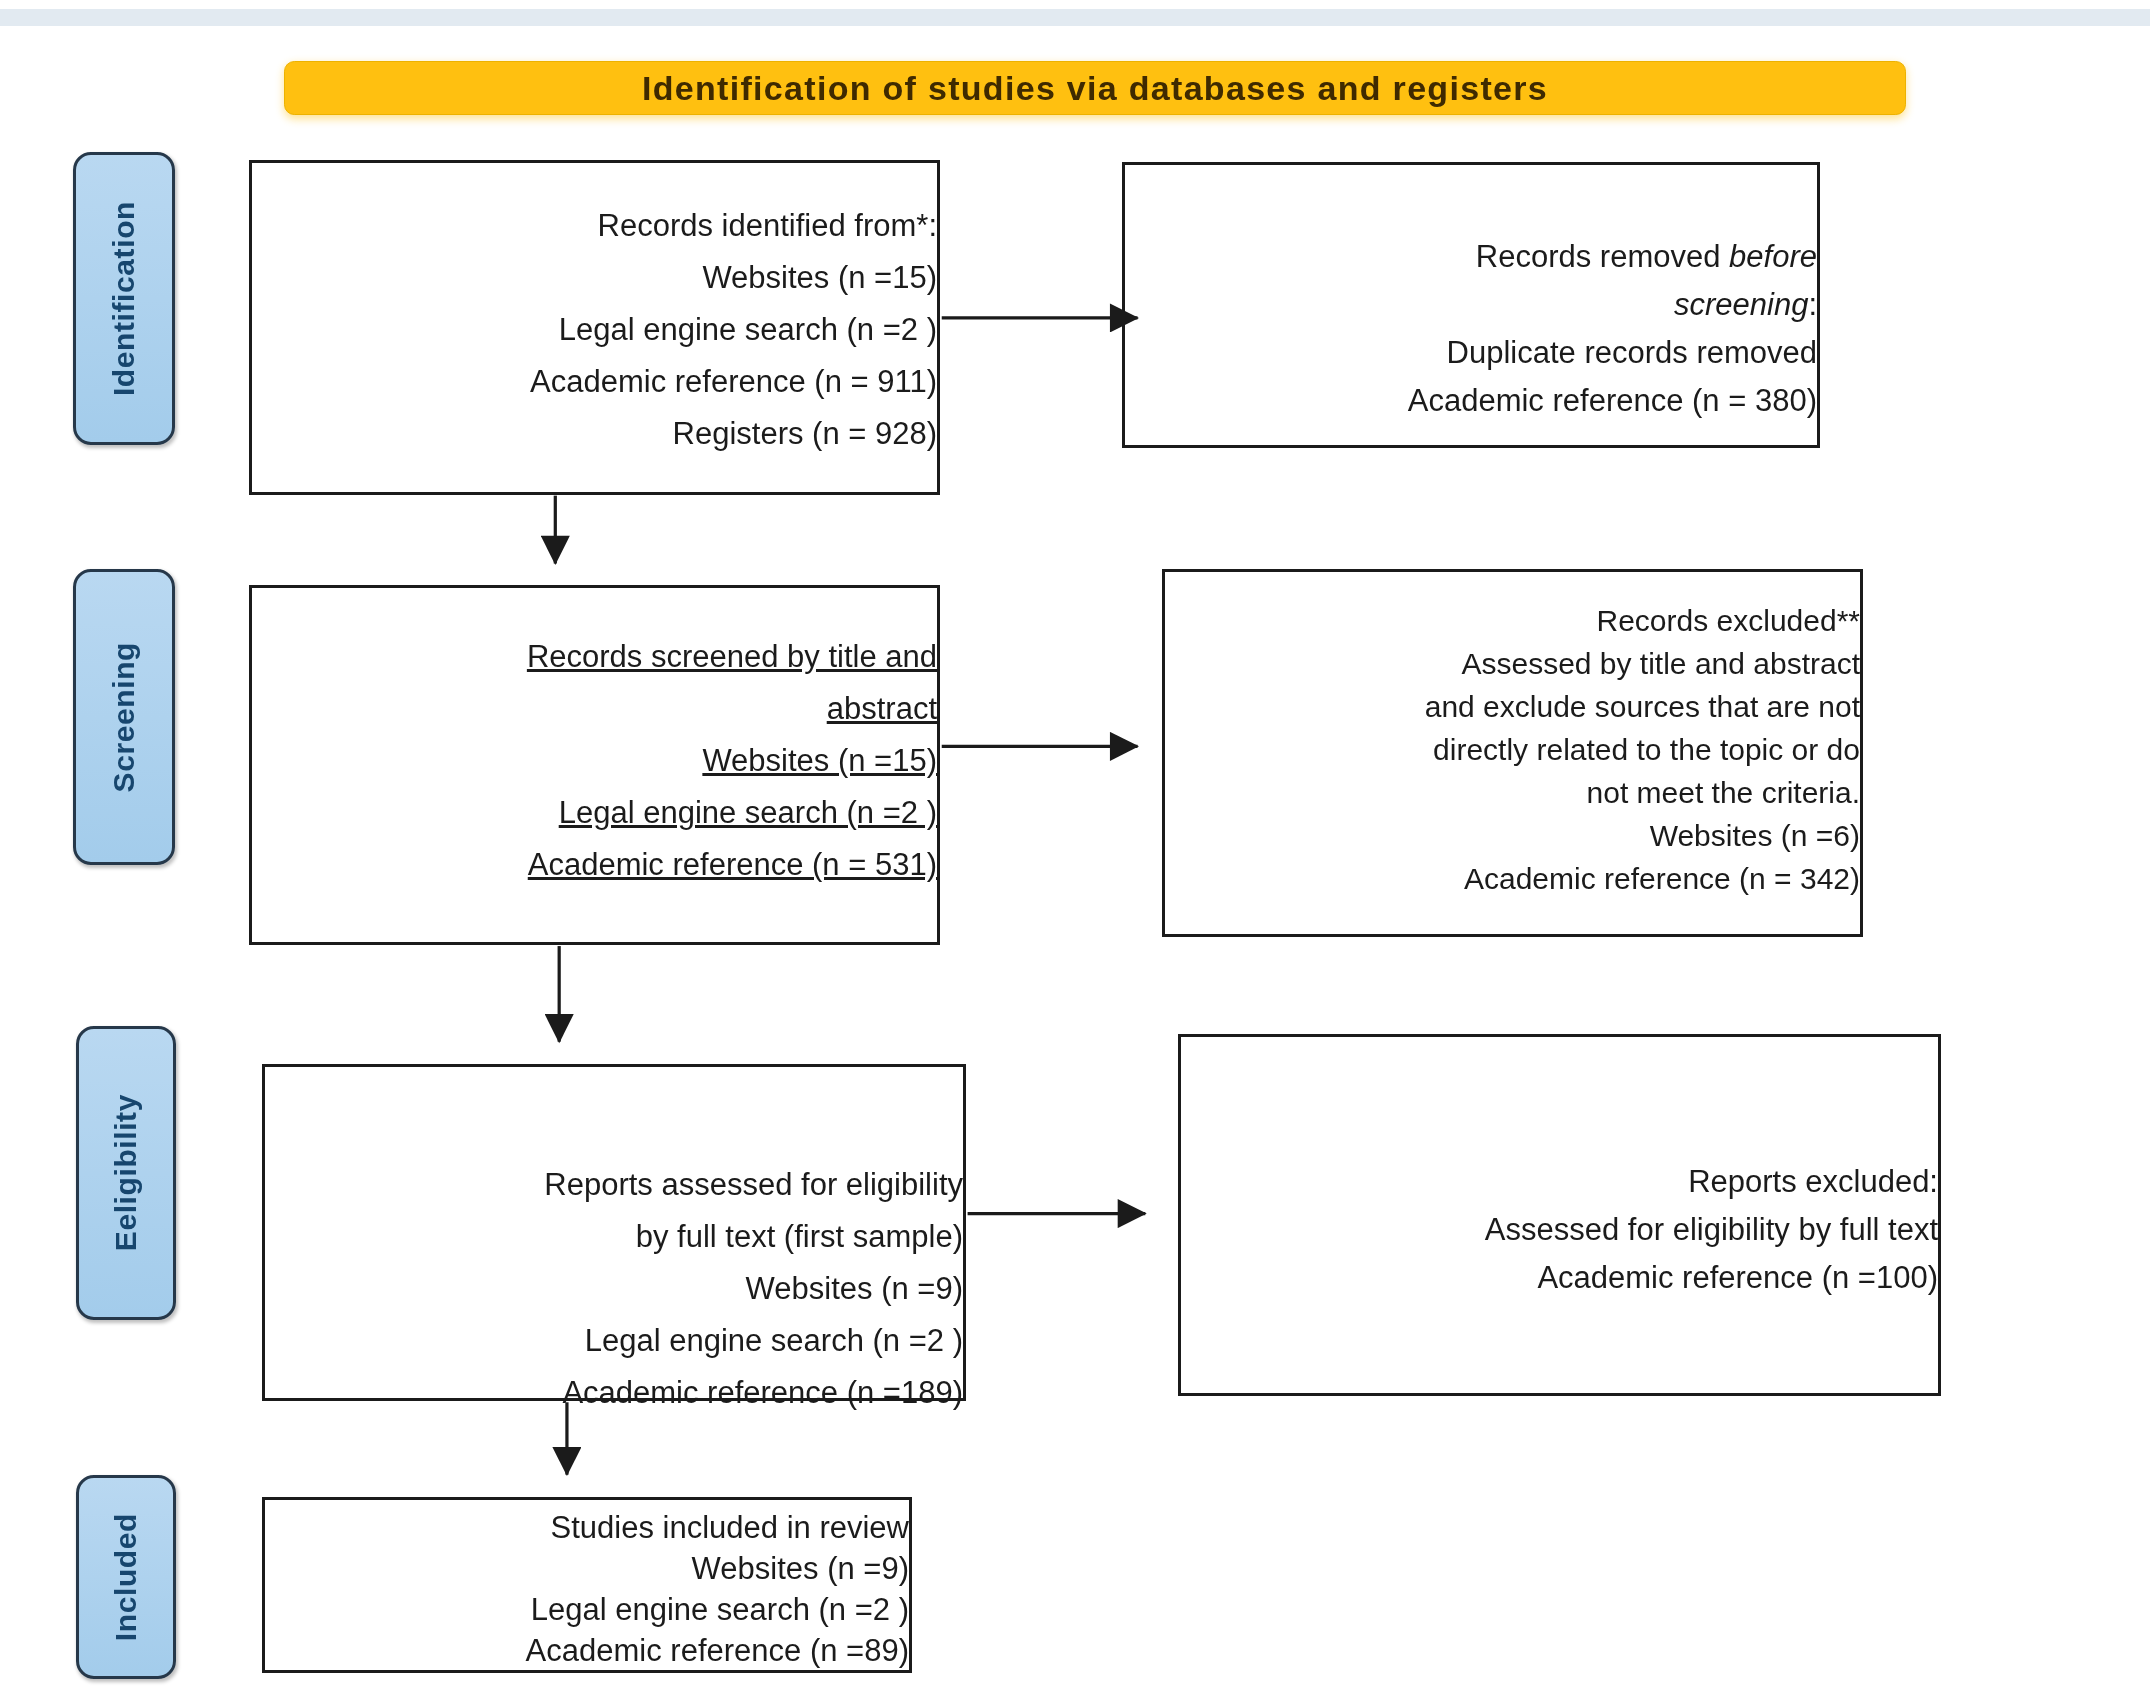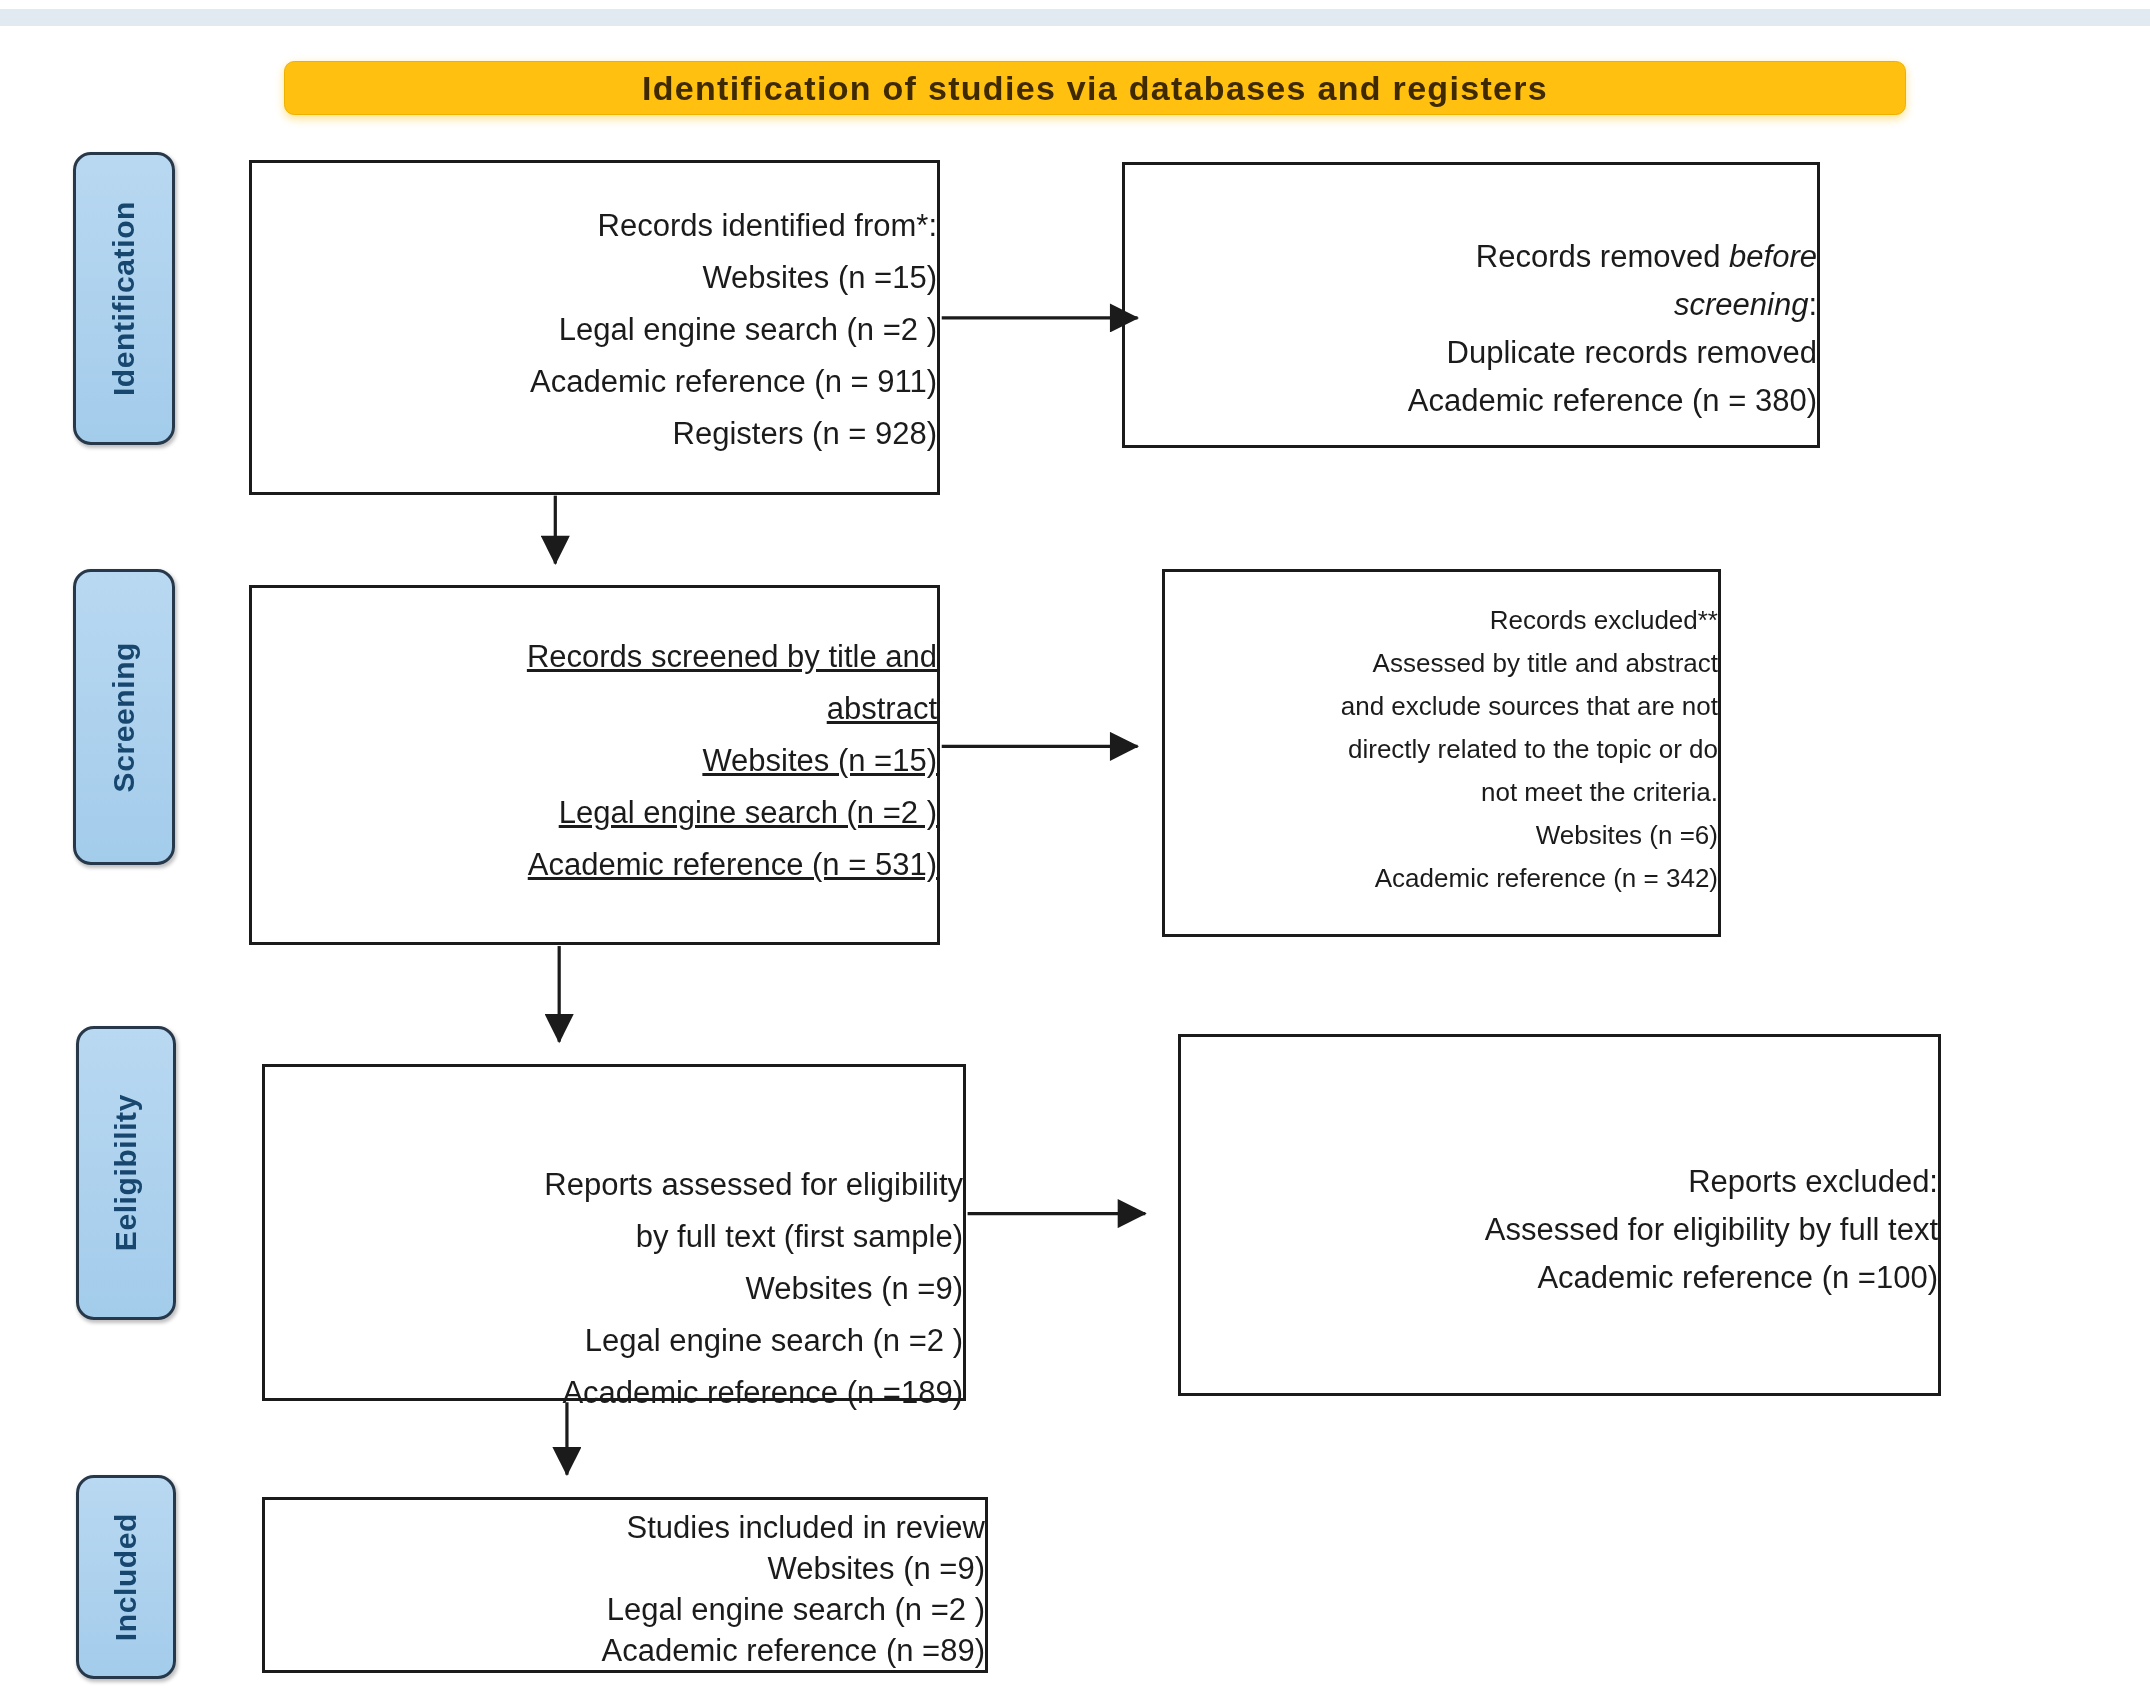--- a/index.html
+++ b/index.html
@@ -21,24 +21,24 @@
   #stage-identification{left:73px;top:152px;width:102px;height:293px;}
   #stage-screening{left:73px;top:569px;width:102px;height:296px;}
   #stage-eligibility{left:76px;top:1026px;width:100px;height:294px;}
   #stage-included{left:76px;top:1475px;width:100px;height:204px;}
   .box{position:absolute;background:#fff;border:3.2px solid #1b1b1b;font-size:31px;}
   .box .line{white-space:nowrap;text-align:right;}
   .it{font-style:italic;}
   #box-identified{left:249px;top:160px;width:691px;height:335px;padding:37px 0 0 32px;line-height:52px;}
   #box-removed{left:1122px;top:162px;width:698px;height:286px;padding:68px 0 0 34px;line-height:48px;}
   #box-screened{left:249px;top:585px;width:691px;height:360px;padding:43px 0 0 32px;line-height:52px;text-decoration:underline;}
-  #box-excluded{left:1162px;top:569px;width:559px;height:368px;padding:27px 0 0 34px;line-height:43px;font-size:26px;}
+  #box-excluded{left:1162px;top:569px;width:701px;height:368px;padding:27px 0 0 34px;line-height:43px;font-size:30px;}
   #box-assessed{left:262px;top:1064px;width:704px;height:337px;padding:92px 0 0 36px;line-height:52px;}
   #box-reports-excluded{left:1170px;top:1034px;width:763px;height:362px;padding:121px 0 0 34px;line-height:48px;margin-left:8px;}
-  #box-included{left:262px;top:1497px;width:726px;height:176px;padding:6.5px 0 0 36px;line-height:41px;}
+  #box-included{left:262px;top:1497px;width:650px;height:176px;padding:6.5px 0 0 36px;line-height:41px;}
   svg.arrows{position:absolute;left:0;top:0;width:2151px;height:1706px;pointer-events:none;}
 </style>
 </head>
 <body>
 
 <div id="canvas">
 
   <div class="top-strip"></div>
 
   <div class="banner">Identification of studies via databases and registers</div>

